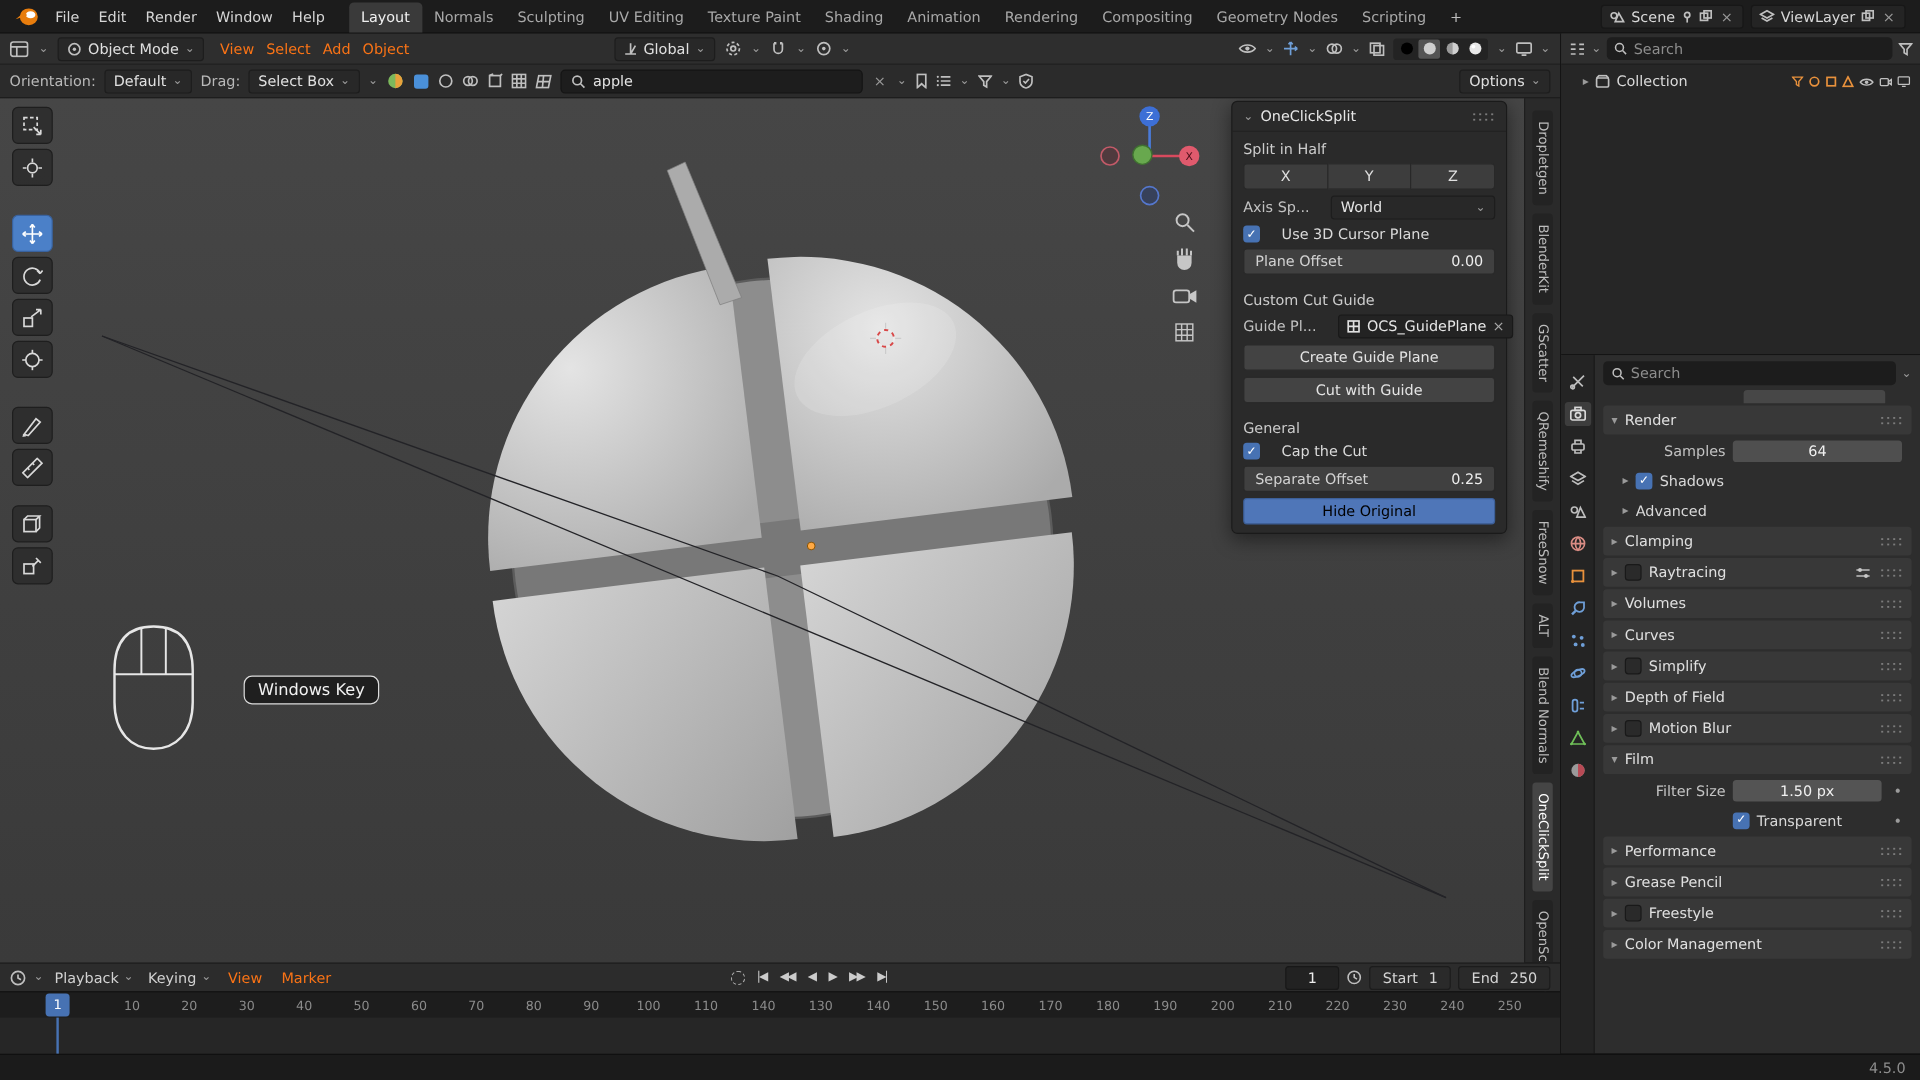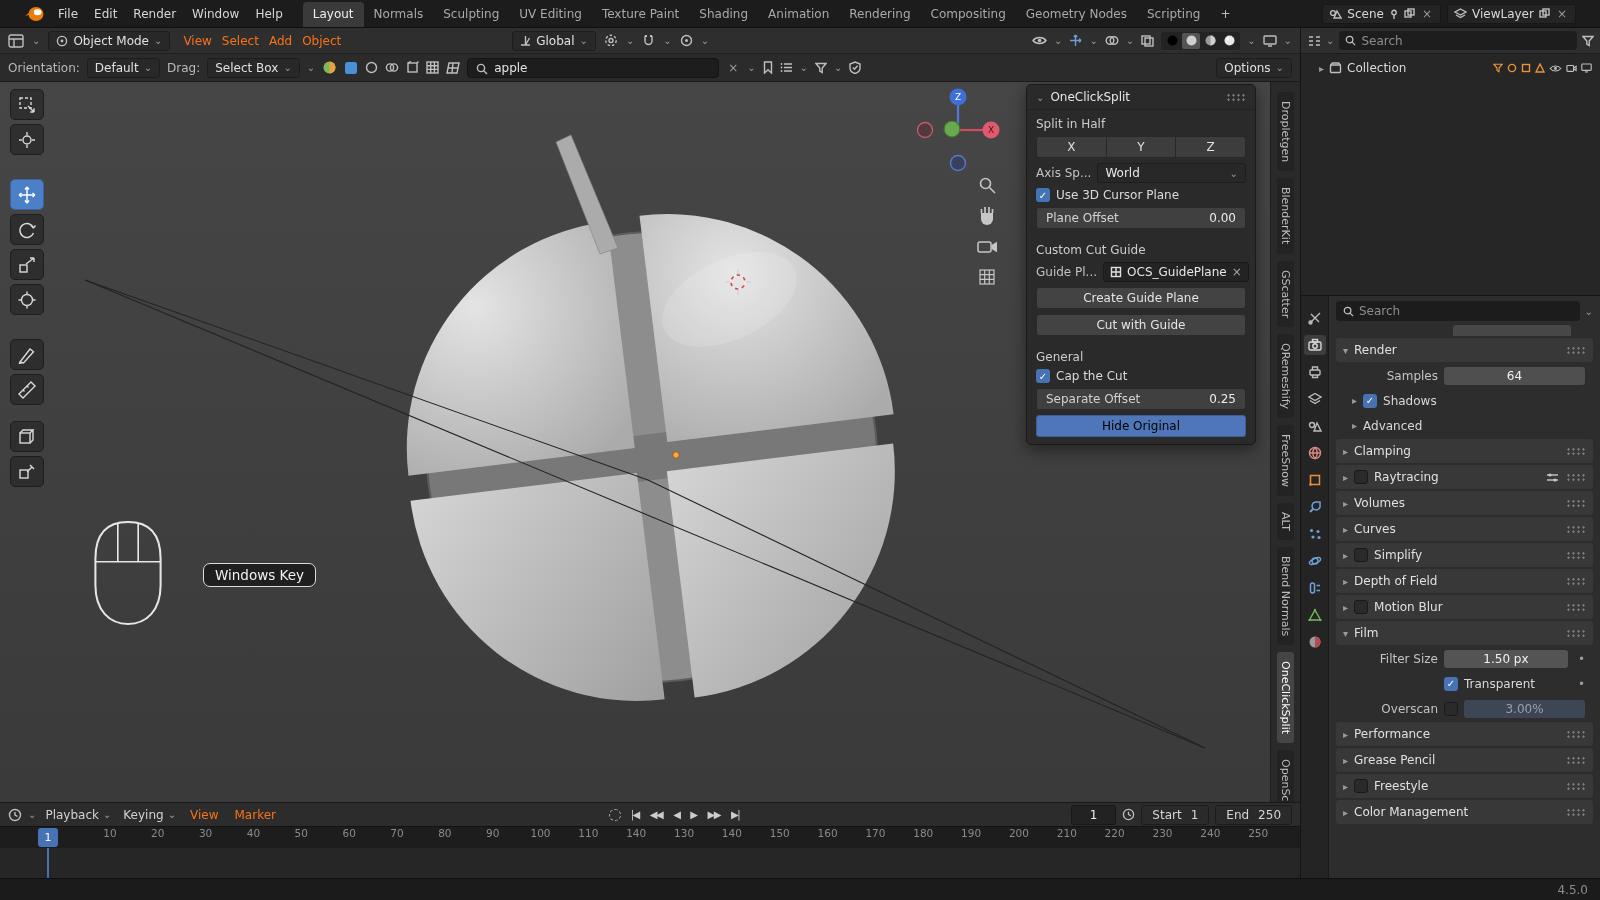--- a/index.html
+++ b/index.html
@@ -1,21 +1,21 @@
 <!DOCTYPE html>
 <html><head>
 <meta charset="utf-8">
 <style>
   * { box-sizing: border-box; margin: 0; padding: 0; }
   html,body { width:1600px; height:900px; overflow:hidden; }
   body { font-family:"DejaVu Sans", sans-serif; font-size:12px; color:#d4d4d4; background:#1f1f1f; user-select:none; }
   .app { width:1600px; height:900px; display:flex; flex-direction:column; }
 
   
-  .topbar { height:28px; background:#1c1c1c; display:flex; align-items:center; gap:2px; padding:0 24px; border-bottom:1px solid #0f0f0f; flex:0 0 28px;}
+  .topbar { height:28px; background:#1c1c1c; display:flex; align-items:center; gap:2px; padding:0 12px; border-bottom:1px solid #0f0f0f; flex:0 0 28px;}
   .blender-logo{ display:flex; align-items:center; margin-right:4px;}
   .menus{ display:flex; }
   .menu-item{ padding:3px 8px; border-radius:3px; color:#d6d6d6; }
   .ws-tabs{ display:flex; margin-left:10px; align-items:flex-end; height:100%;}
   .ws-tab{ padding:5px 10px 6px; border-radius:4px 4px 0 0; color:#a9a9a9; white-space:nowrap;}
   .ws-tab:nth-of-type(1){ background:#3a3a3a; color:#efefef; }
   .ws-add{ padding:0 8px; color:#bdbdbd; }
   .topbar-right{ margin-left:auto; display:flex; gap:6px; align-items:center;}
   .tb-pill{ display:flex; align-items:center; gap:5px; background:#242424; border:1px solid #171717; border-radius:3px; padding:2px 6px; color:#d8d8d8;}
   .tb-x{ color:#9a9a9a; padding:0 2px;}
@@ -28,21 +28,21 @@
   .menu-label{ color:#f97316; padding:2px 5px; white-space:nowrap;}
   .chev{ color:#9a9a9a; font-size:10px; }
   .gap150{ width:150px; }
   .vp-right{ margin-left:auto; display:flex; align-items:center; gap:7px; }
   .shading-pill{ display:flex; align-items:center; background:#232323; border-radius:3px; padding:1px 2px; gap:1px;}
   .shade-ball{ width:18px; height:16px; display:flex; align-items:center; justify-content:center; border-radius:2px;}
   .shade-ball.active{ background:#545454; }
 
   .tool-settings{ height:28px; background:#2b2b2b; display:flex; align-items:center; gap:7px; padding:0 8px; border-bottom:1px solid #1b1b1b; flex:0 0 28px;}
   .label-dim{ color:#b9b9b9; white-space:nowrap;}
-  .search-pill{ display:flex; align-items:flex-end; gap:6px; background:#1d1d1d; border:1px solid #141414; border-radius:4px; padding:2px 8px; width:252px; height:20px;}
+  .search-pill{ display:flex; align-items:center; gap:6px; background:#1d1d1d; border:1px solid #141414; border-radius:4px; padding:2px 8px; width:252px; height:20px;}
   .search-pill input{ background:transparent; border:none; outline:none; color:#e4e4e4; font:inherit; width:100%;}
   .spacer{ flex:1; }
 
   
   .vp-wrap{ display:flex; flex:0 0 720px; height:720px; }
   .viewport{ position:relative; flex:1; background:linear-gradient(#464646,#3a3a3a); overflow:hidden;}
   .scene{ position:absolute; left:0; top:0; }
   .vp-info{ position:absolute; left:64px; top:6px; text-shadow:0 1px 2px rgba(0,0,0,.55); line-height:18px;}
   .vp-info .l1{ color:#f0f0f0; font-size:12.5px;}
   .vp-info .l2{ color:#d6d6d6; }
@@ -59,21 +59,21 @@
   .ocs-header{ height:25px; display:flex; align-items:center; gap:6px; padding:0 9px; border-bottom:1px solid #222;}
   .ocs-title{ color:#e6e6e6; }
   .grip{ margin-left:auto; width:20px; height:9px; background-image:radial-gradient(#7b7b7b 1px, transparent 1.3px); background-size:5px 4.5px;}
   .ocs-body{ padding:5px 9px 0; display:flex; flex-direction:column; gap:5px;}
   .sec-label{ color:#cccccc; margin:2px 0 0;}
   .sec-label.mt{ margin-top:9px; }
   .xyz{ display:flex; }
   .axis-btn{ flex:1; text-align:center; background:#3d3d3d; border:1px solid #282828; border-left-width:0; padding:3px 0; color:#e0e0e0;}
   .axis-btn:first-of-type{ border-left-width:1px; border-radius:3px 0 0 3px;}
   .axis-btn:last-of-type{ border-radius:0 3px 3px 0;}
-  .row{ display:flex; align-items:center; gap:6px;text-align:right; }
+  .row{ display:flex; align-items:center; gap:18px;text-align:right; }
   .rlabel{ color:#c2c2c2; white-space:nowrap; }
   .dropdown{ flex:1; display:flex; align-items:center; gap:5px; background:#282828; border:1px solid #1d1d1d; border-radius:3px; padding:2px 7px; color:#e6e6e6;}
   .dropdown .chev{ margin-left:auto; }
   .cbx{ width:14px; height:14px; border-radius:3px; display:inline-flex; align-items:center; justify-content:center; font-size:10px; flex:0 0 14px;}
   .cbx.on{ background:#4772b3; color:#fff; }
   .cbx.off{ background:#2a2a2a; border:1px solid #191919; }
   .cb-label{ color:#dadada; }
   .slider-field{ display:flex; background:#404040; border:1px solid #292929; border-radius:3px; padding:3px 9px;}
   .slider-field .lab{ color:#d2d2d2; }
   .slider-field .val{ margin-left:auto; color:#ececec;}
@@ -89,21 +89,21 @@
 
   
   .tl-header{ height:24px; background:#2c2c2c; display:flex; align-items:center; gap:6px; padding:0 8px; border-top:1px solid #191919; flex:0 0 24px;}
   .dd{ display:flex; align-items:center; gap:4px; color:#d2d2d2; padding:0 3px; white-space:nowrap;}
   .autokey{ width:12px; height:12px; border:1.3px dashed #a8a8a8; border-radius:50%; }
   .transport{ display:flex; align-items:center; gap:3px; }
   .tp-btn{ color:#cccccc; font-size:10px; letter-spacing:-1.5px; padding:2px 4px;}
   .frame-box{ background:#222222; border:1px solid #181818; border-radius:3px; padding:2px 18px; color:#ececec;}
   .range-box{ background:#2a2a2a; border:1px solid #1c1c1c; border-radius:3px; padding:2px 10px; color:#d5d5d5; display:flex; gap:9px; white-space:nowrap;}
   .tl-ruler{ position:relative; height:22px; background:#1d1d1d; border-top:1px solid #131313; flex:0 0 22px; overflow:hidden;}
-  .ticks{ position:absolute; left:86px; top:0; height:100%; display:flex; align-items:flex-start;}
+  .ticks{ position:absolute; left:86px; top:0; height:100%; display:flex; align-items:flex-end;}
   .tick{ width:47.85px; text-align:center; color:#8b8b8b; font-size:10.5px; padding-bottom:3px; flex:0 0 47.85px;}
   .playhead{ position:absolute; left:38px; top:1px; width:20px; height:19px; background:#4772b3; border-radius:3px; color:#fff; font-size:11px; display:flex; align-items:center; justify-content:center;}
   .tl-content{ position:relative; flex:1; background:#262626; }
   .ph-line{ position:absolute; left:47px; top:0; width:2px; height:100%; background:#4772b3;}
 
   
   .statusbar{ height:22px; background:#1b1b1b; border-top:1px solid #0e0e0e; display:flex; align-items:center; justify-content:flex-end; padding:0 12px; color:#8d8d8d; flex:0 0 22px;}
 
   
   .main{ display:flex; flex:1; min-height:0;}
@@ -1027,25 +1027,20 @@
           </div>
           <div class="psub">
             <span class="plabel"></span>
             <span class="cbx on">
                 <span>✓</span>
               </span>
             <span class="sublabel">Transparent</span>
             <span class="spacer"></span>
             <span class="adot">•</span>
           </div>
-          <div class="psub">
-            <span class="plabel">Overscan</span>
-            <span class="cbx off"></span>
-            <span class="pfield disabled">3.00%</span>
-          </div>
 
           <div class="phead">
             <span class="chev">▸</span>
             <span>Performance</span>
             <span class="right">
                 <span class="grip"></span>
               </span>
           </div>
           <div class="phead">
             <span class="chev">▸</span>

